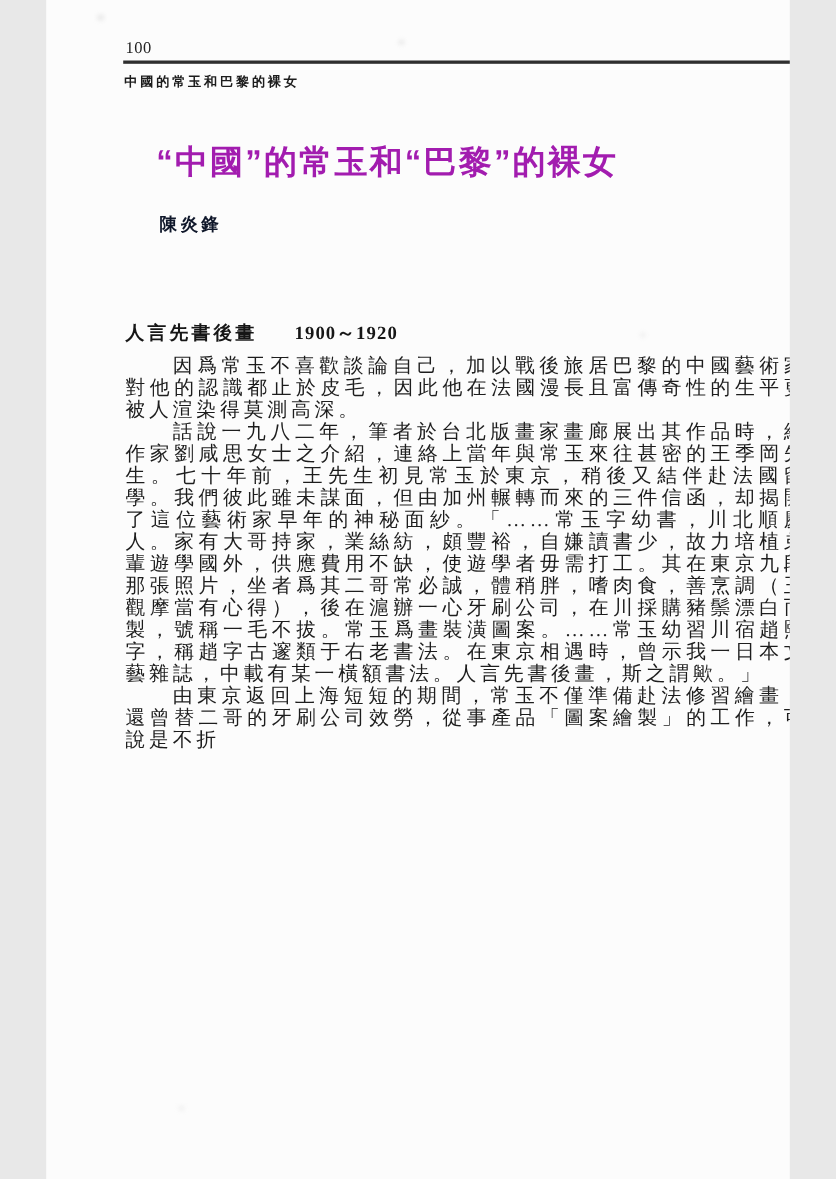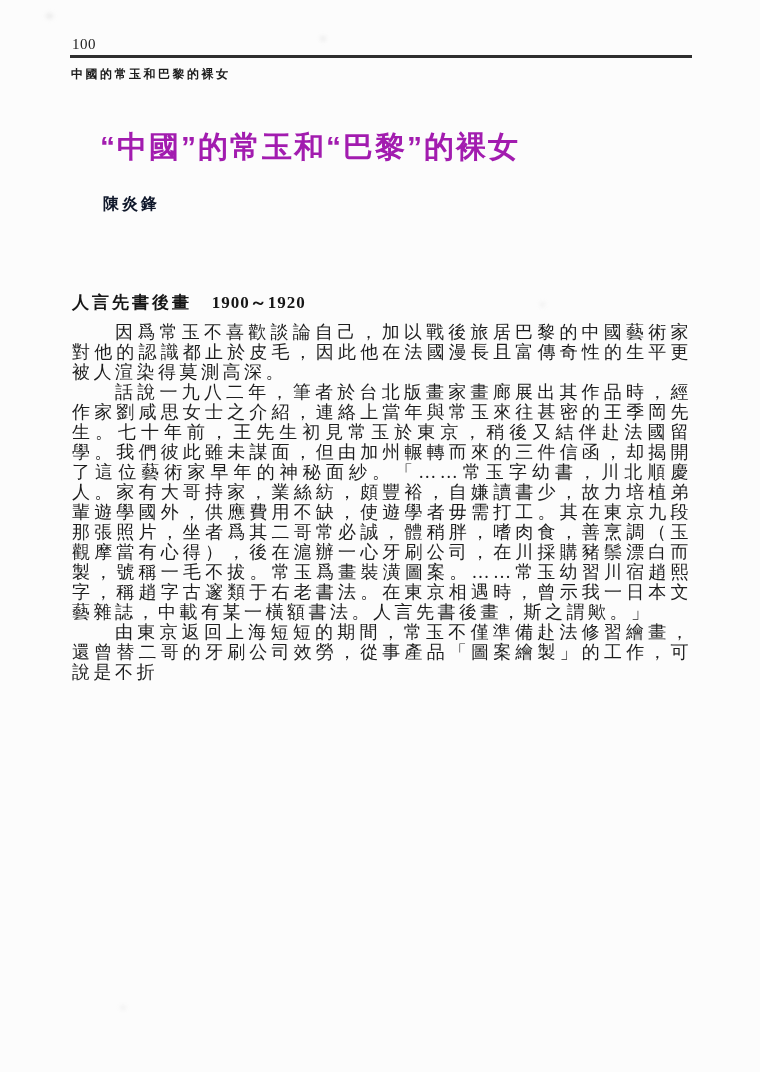--- a/index.html
+++ b/index.html
@@ -1,19 +1,19 @@
 <!DOCTYPE html>
 <html lang="zh-Hant"><head>
 <meta charset="utf-8">
 <style>
   html, body { margin: 0; padding: 0; }
   body { background: #e8e8e8; }
   .page {
     position: relative;
-    width: 760px;
+    width: 676px;
     height: 1072px;
     margin: 0 auto;
     background: #fcfcfc;
     overflow: hidden;
     font-family: "Liberation Serif", serif;
     color: #1d1d1d;
   }
   
   .speck {
     position: absolute;
@@ -87,21 +87,21 @@
     font-family: "Liberation Sans", sans-serif;
     font-weight: bold;
     font-size: 17px;
     letter-spacing: 3px;
     line-height: 26px;
     color: #161616;
   }
   .section-heading .years {
     font-family: "Liberation Serif", serif;
     letter-spacing: 1px;
-    margin-left: 12px;
+    margin-left: 26px;
   }
   .body-para {
     margin: 0;
     font-family: "Liberation Serif", serif;
     font-size: 18px;
     line-height: 20px;
     letter-spacing: 3.5px;
     text-align: justify;
     text-indent: 43px;
     color: #1d1d1d;

